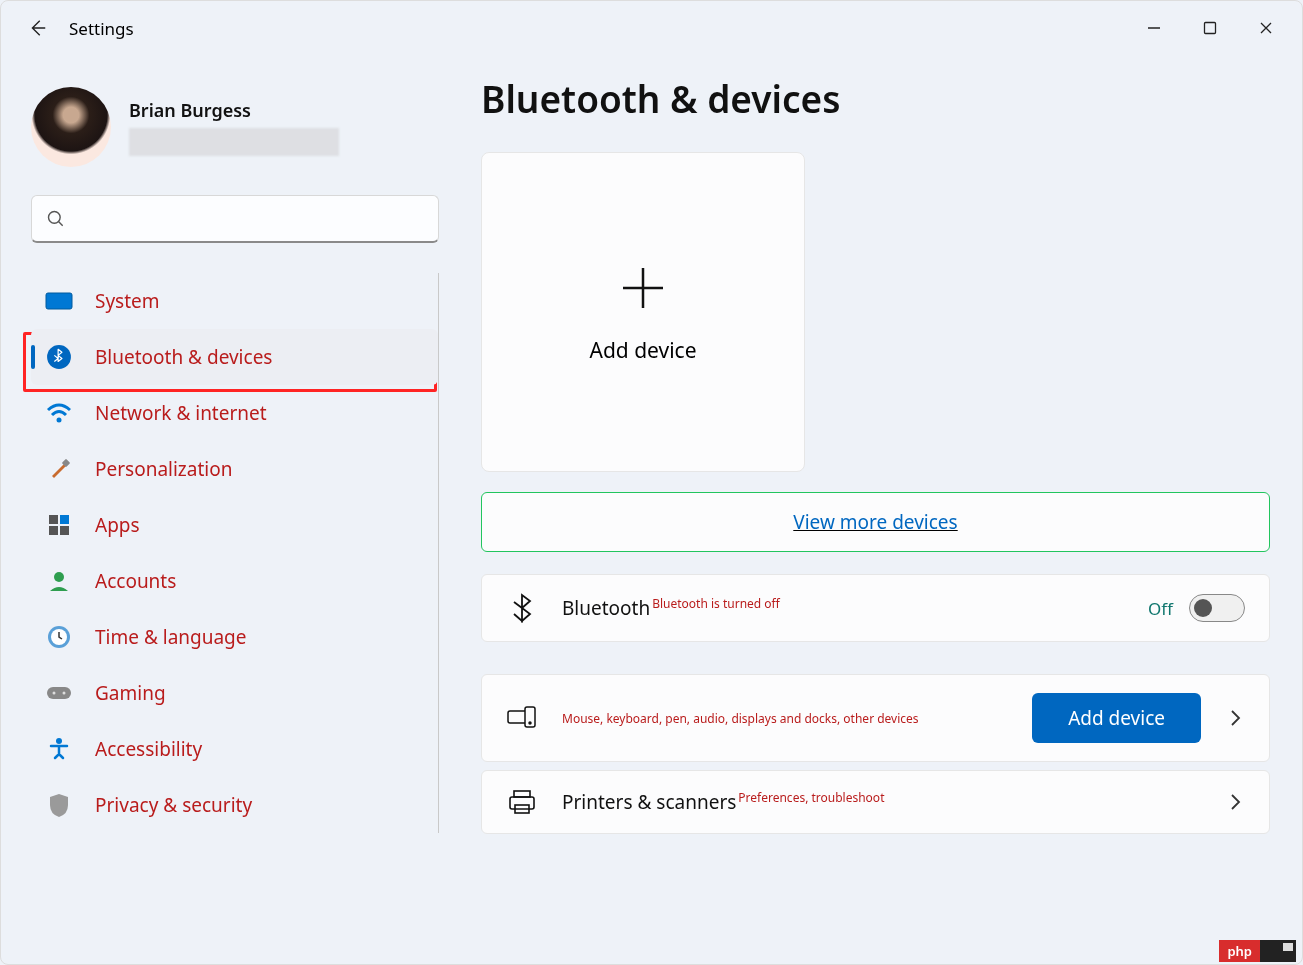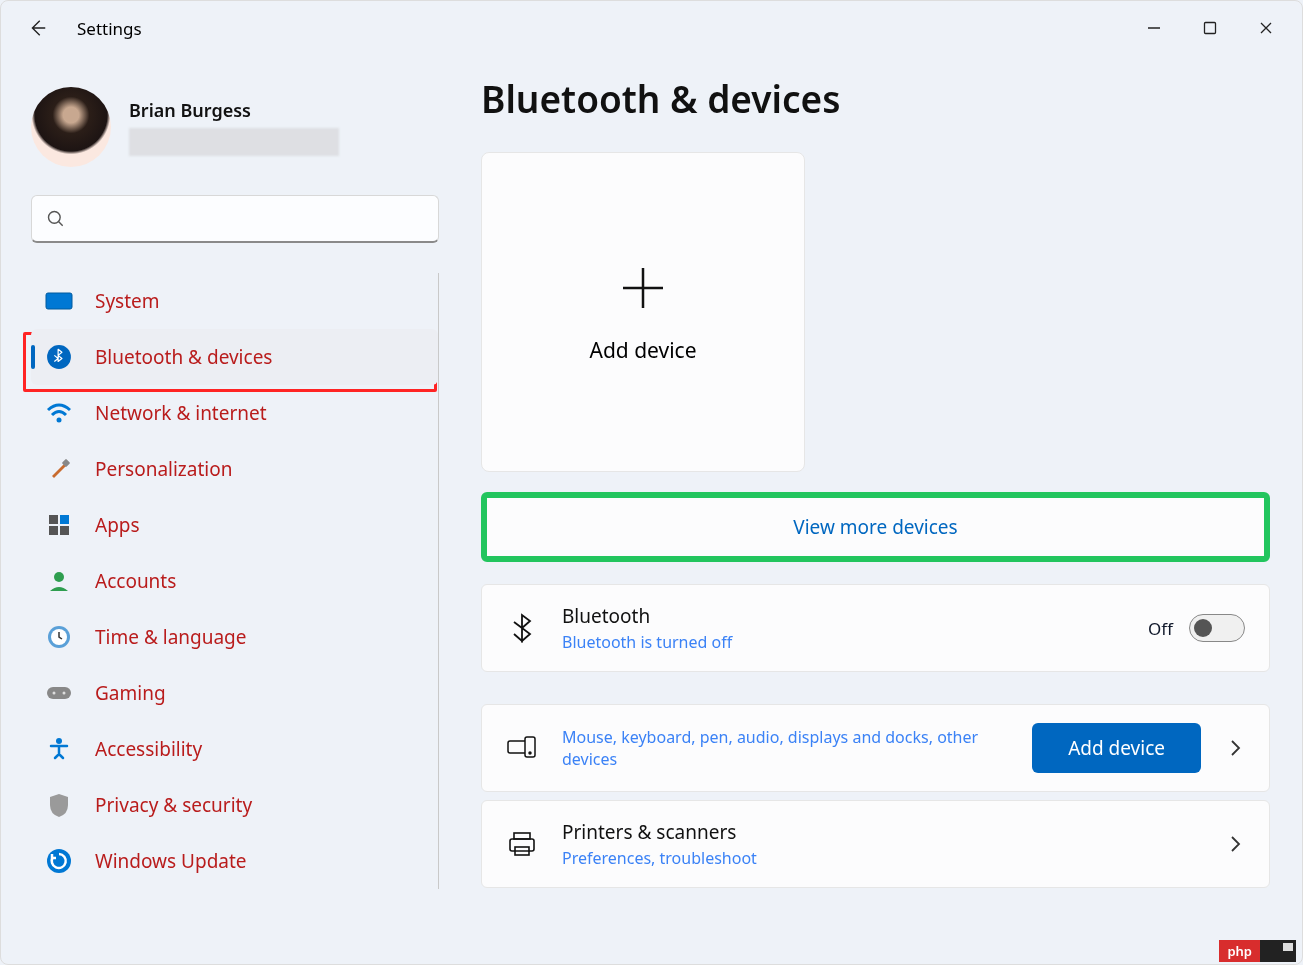--- a/index.html
+++ b/index.html
@@ -1,19 +1,19 @@
 <!DOCTYPE html>
 <html><head>
 <meta charset="utf-8">
 <style>
   * { margin: 0; padding: 0; box-sizing: border-box; font-family: "Segoe UI", system-ui, sans-serif; }
   body { background: #eef2f8; width: 1303px; height: 965px; overflow: hidden; border: 1px solid #ddd; border-radius: 8px; position: relative; }
   
   .titlebar { display: flex; align-items: center; justify-content: space-between; height: 54px; padding: 0 8px 0 20px; }
-  .titlebar-left { display: flex; align-items: center; gap: 24px; }
+  .titlebar-left { display: flex; align-items: center; gap: 16px; }
   .back-btn { display: flex; align-items: center; justify-content: center; width: 32px; height: 32px; cursor: pointer; }
   .app-title { font-size: 17px; color: #000; }
   .window-controls { display: flex; gap: 0; }
   .wc-btn { width: 56px; height: 44px; display: flex; align-items: center; justify-content: center; cursor: pointer; }
   
   .content-wrap { display: flex; height: calc(100% - 54px); }
   
   .sidebar { width: 440px; padding: 32px 16px 0 30px; position: relative; }
   .profile { display: flex; align-items: center; gap: 18px; margin-bottom: 28px; }
   .avatar { width: 80px; height: 80px; border-radius: 50%; background: radial-gradient(circle at 50% 35%, #c8a890 12%, #2b1e18 28%, #1d1413 55%, #fbe8e0 60%); display: flex; align-items: center; justify-content: center; overflow: hidden; }
@@ -32,30 +32,30 @@
   .nav-icon { width: 28px; height: 28px; display: flex; align-items: center; justify-content: center; flex-shrink: 0; }
   .highlight-box { position: absolute; border: 3px solid #ff2424; pointer-events: none; border-radius: 2px; }
   
   .main { flex: 1; padding: 18px 32px 0 40px; overflow-y: auto; }
   .page-title { font-size: 37px; font-weight: 600; color: #111; margin-bottom: 28px; }
   
   .add-card { width: 324px; height: 320px; background: #fcfcfd; border: 1px solid #e6e6e6; border-radius: 8px; display: flex; flex-direction: column; align-items: center; justify-content: center; gap: 20px; cursor: pointer; margin-bottom: 20px; }
   .add-card .plus { font-size: 56px; font-weight: 200; line-height: 1; }
   .add-card .label { font-size: 21px; }
   
-  .link-bar { background: #fcfcfd; border: 6px solid #22c55e; border-radius: 6px; padding: 16px; text-align: center; margin-bottom: 22px; cursor: pointer; }
+  .link-bar { background: #fcfcfd; border: 1px solid #22c55e; border-radius: 6px; padding: 16px; text-align: center; margin-bottom: 22px; cursor: pointer; text-decoration: underline; }
   .link-bar span { color: #0067c0; font-size: 19px; }
   
   .setting-card { background: #fcfcfd; border: 1px solid #e6e6e6; border-radius: 6px; padding: 18px 24px; display: flex; align-items: center; gap: 24px; margin-bottom: 8px; }
   .setting-icon { width: 32px; display: flex; justify-content: center; }
-  .setting-text { flex: 1; display: flex; flex-direction: column; gap: 2px; }
+  .setting-text { flex: 1; display: flex; flex-direction: row; gap: 2px; }
   .setting-title { font-size: 19px; color: #111; }
-  .setting-sub { font-size: 16px; color: #3b82f6; max-width: 420px; }
+  .setting-sub { font-size: 12px; color: #b91c1c; max-width: 420px; }
   .toggle-wrap { display: flex; align-items: center; gap: 16px; }
-  .toggle-label { font-size: 17px; color: #0f172a; }
+  .toggle-label { font-size: 17px; color: #0f766e; }
   .toggle { width: 56px; height: 28px; border: 1px solid #888; border-radius: 14px; position: relative; cursor: pointer; background: #f0f0f0; }
   .toggle::after { content: ''; position: absolute; left: 4px; top: 4px; width: 18px; height: 18px; background: #555; border-radius: 50%; }
   .btn-primary { background: #0067c0; color: #fff; font-size: 19px; padding: 12px 36px; border-radius: 6px; border: none; cursor: pointer; }
   .chev { width: 20px; display:flex; align-items:center; justify-content:center; cursor:pointer; }
   
   .group-spacer { height: 24px; }
   
   .watermark { position: absolute; right: 6px; bottom: 2px; display: flex; gap: 0; }
   .wm-a { background: #d82d2d; color: #fff; font-size: 13px; font-weight: 600; padding: 2px 8px; }
   .wm-b { background: #222; width: 36px; position:relative; }
@@ -210,30 +210,20 @@
 
       <div class="nav-item">
         <span class="nav-icon">
           <svg width="22" height="26" viewBox="0 0 22 26">
               <path d="M11 2 L20 5 V13 Q20 22 11 25 Q2 22 2 13 V5 Z" fill="#9a9a9a"></path>
             </svg>
         </span>
         <span>Privacy &amp; security</span>
       </div>
 
-      <div class="nav-item">
-        <span class="nav-icon">
-          <svg width="26" height="26" viewBox="0 0 26 26">
-              <circle cx="13" cy="13" r="12" fill="#0078d4"></circle>
-              <path d="M13 6a7 7 0 1 1-6 3" stroke="#fff" stroke-width="2.5" fill="none"></path>
-              <path d="M6 6v4h4" stroke="#fff" stroke-width="2.5" fill="none"></path>
-            </svg>
-        </span>
-        <span>Windows Update</span>
-      </div>
     </div>
   </div>
 
   <div class="main">
     <h1 class="page-title">Bluetooth &amp; devices</h1>
 
     <div class="add-card">
       <svg class="plus" width="56" height="56" viewBox="0 0 56 56">
           <path d="M28 8v40M8 28h40" stroke="#111" stroke-width="2.5"></path>
         </svg>

